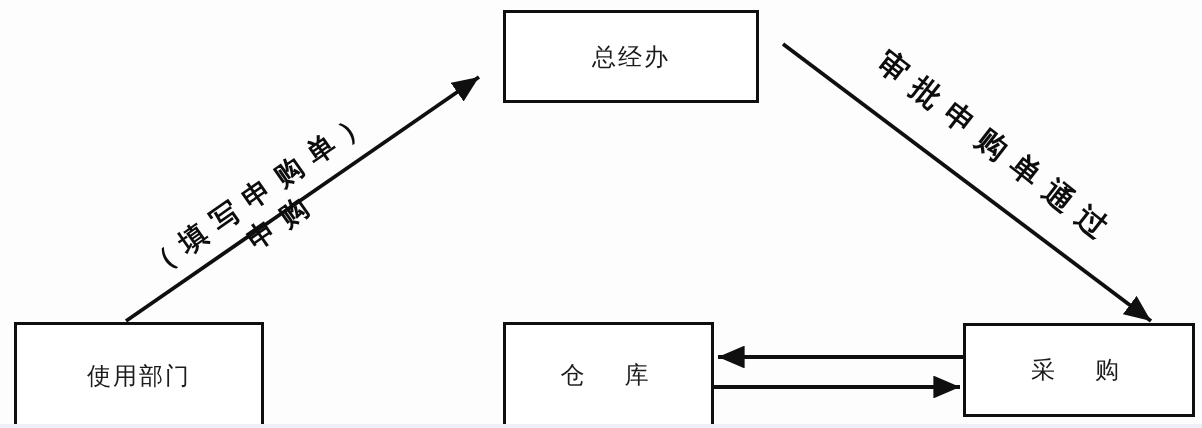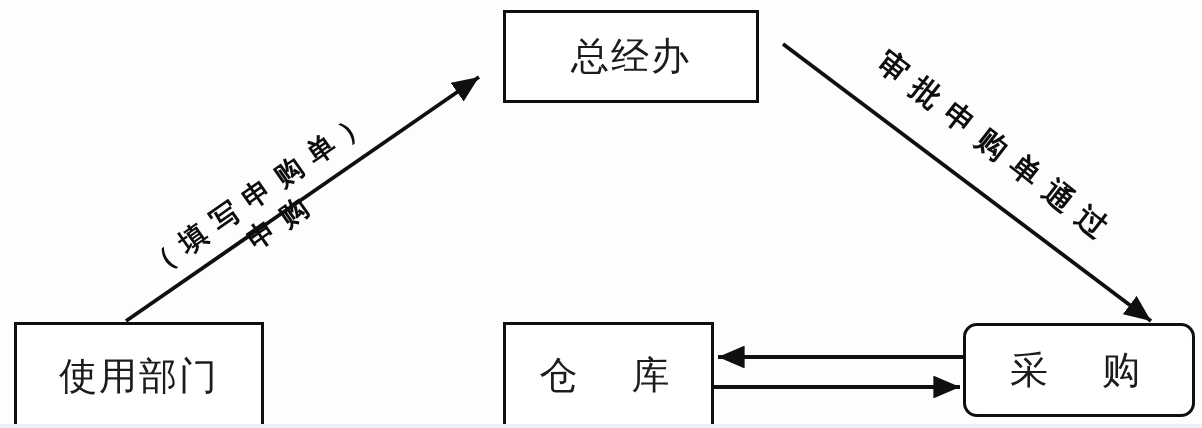--- a/index.html
+++ b/index.html
@@ -23,32 +23,32 @@
     height: 428px;
   }
   .node {
     position: absolute;
     box-sizing: border-box;
     border: 3px solid #0f0f0f;
     background: #ffffff;
     display: flex;
     align-items: center;
     justify-content: center;
-    font-size: 38px;
+    font-size: 24px;
     color: #1c1c1c;
     letter-spacing: 2px;
     white-space: nowrap;
   }
   .node.wide-gap {
     letter-spacing: 8px;
   }
   #node-general-manager-office { left: 503px; top: 10px;  width: 256px; height: 93px; }
   #node-using-department       { left: 14px;   top: 322px; width: 250px; height: 108px; }
   #node-warehouse              { left: 503px; top: 322px; width: 211px; height: 106px; }
-  #node-purchasing             { left: 963px; top: 323px; width: 232px; height: 94px; border-radius: 14px; }
+  #node-purchasing             { left: 963px; top: 323px; width: 232px; height: 94px; }
 
   .edge-label {
     position: absolute;
     color: #0d0d0d;
     font-weight: bold;
     text-align: center;
     white-space: nowrap;
     line-height: 36px;
   }
   #label-request {

